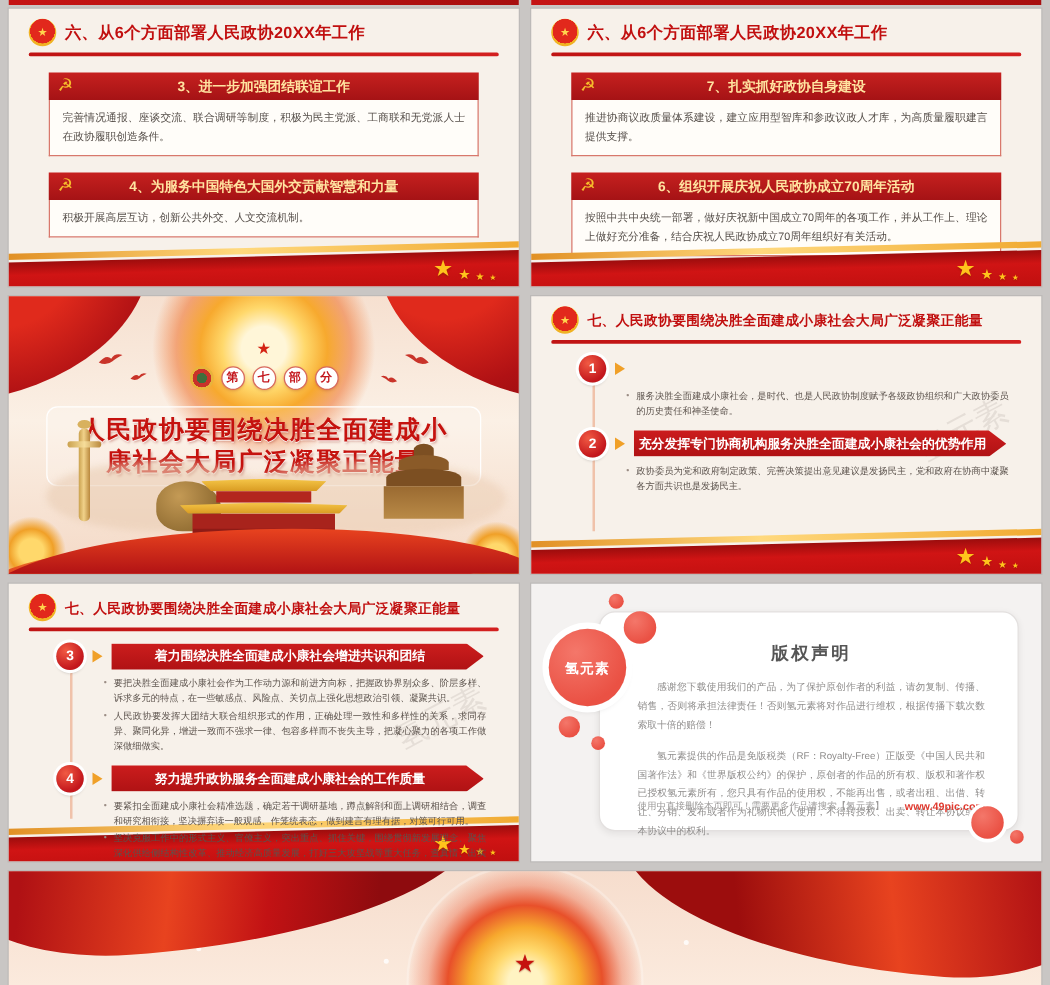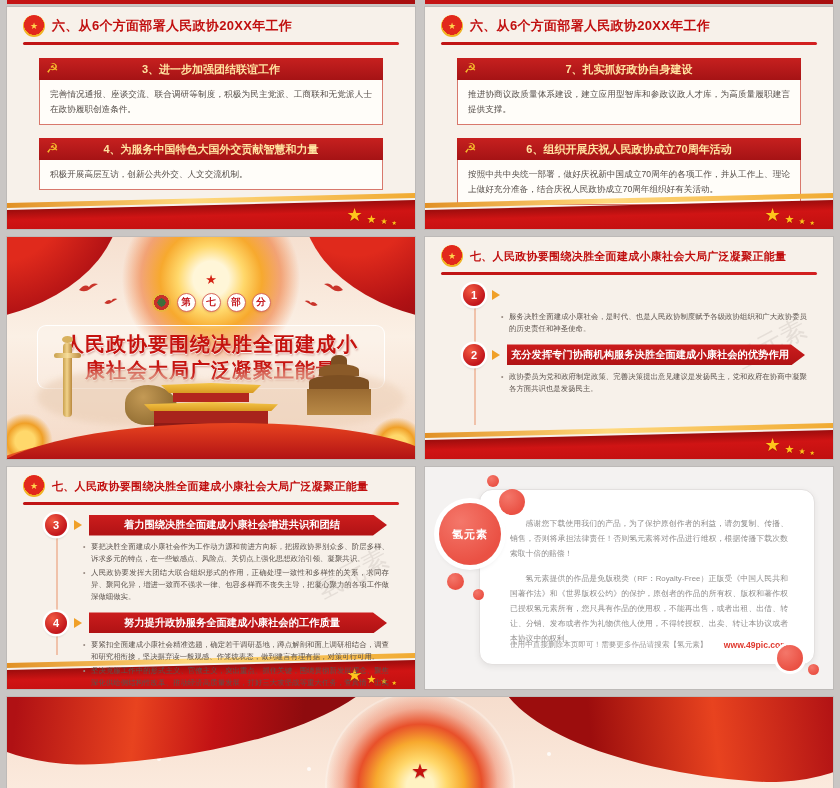--- a/index.html
+++ b/index.html
@@ -340,20 +340,21 @@
           <span class="st1">★</span>
           <span class="st2">★</span>
           <span class="st3">★</span>
           <span class="st4">★</span>
         </div>
       </div>
     </div>
 
     <div class="slide copyright">
       <div class="card">
+        <div class="copy-title">版权声明</div>
         <div class="copy-p">感谢您下载使用我们的产品，为了保护原创作者的利益，请勿复制、传播、销售，否则将承担法律责任！否则氢元素将对作品进行维权，根据传播下载次数索取十倍的赔偿！</div>
         <div class="copy-p">氢元素提供的作品是免版税类（RF：Royalty-Free）正版受《中国人民共和国著作法》和《世界版权公约》的保护，原创者的作品的所有权、版权和著作权已授权氢元素所有，您只具有作品的使用权，不能再出售，或者出租、出借、转让、分销、发布或者作为礼物供他人使用，不得转授权、出卖、转让本协议或者本协议中的权利。</div>
         <div class="copy-footer">
           <span class="copy-note">使用中直接删除本页即可！需要更多作品请搜索【氢元素】</span>
           <span class="copy-url">www.49pic.com</span>
         </div>
       </div>
       <div class="circle badge-big">氢元素</div>
       <div class="circle" style="left:74px;top:22px;width:26px;height:26px;"></div>
       <div class="circle" style="left:62px;top:8px;width:12px;height:12px;"></div>

